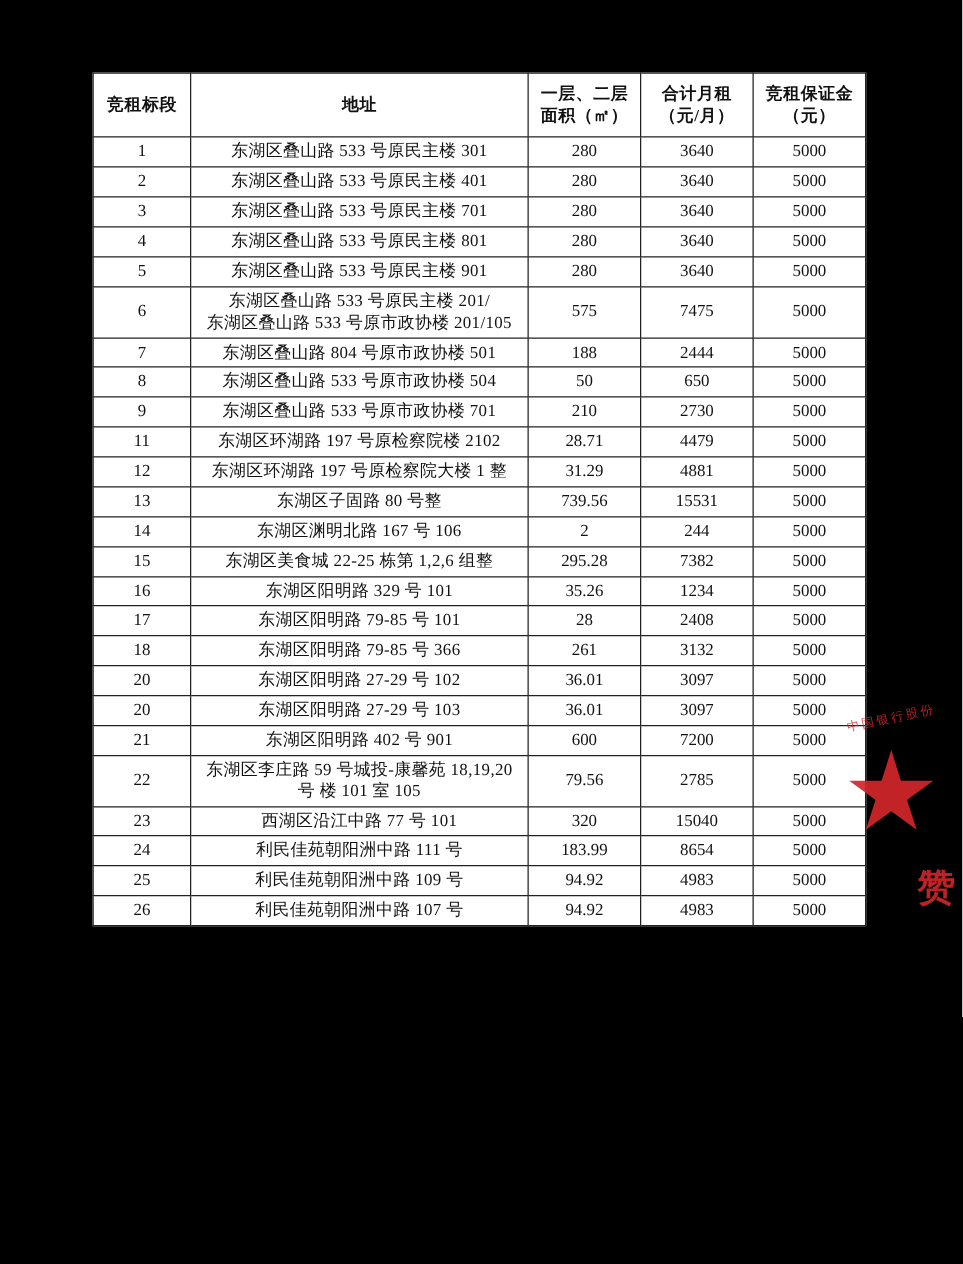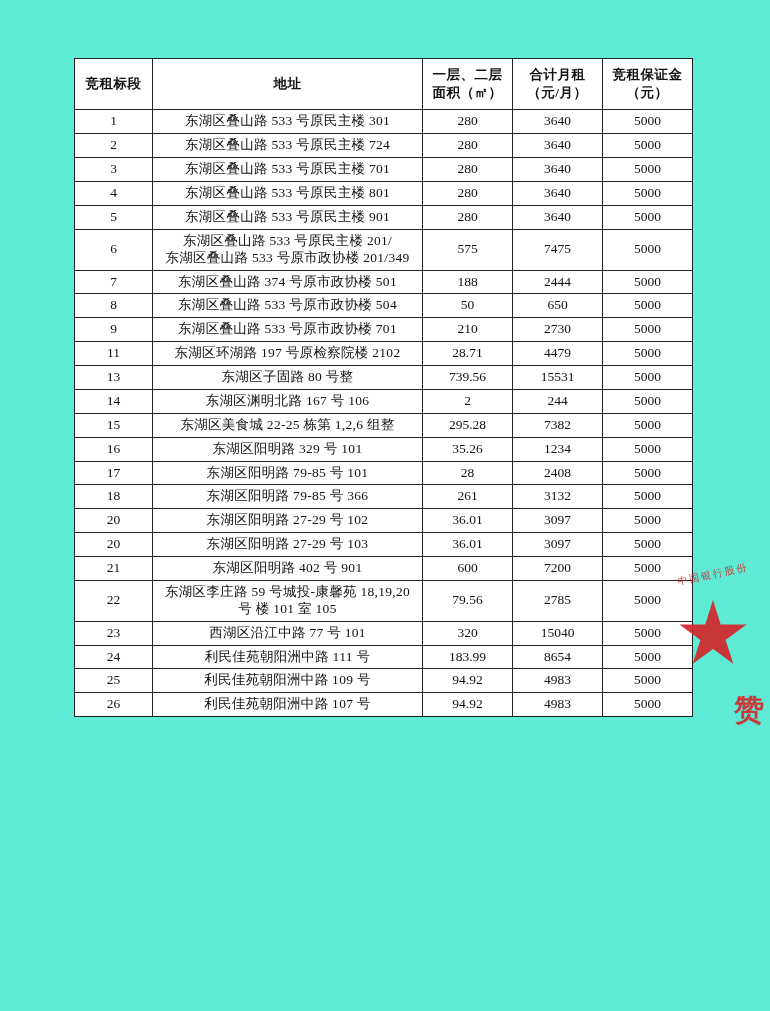--- a/index.html
+++ b/index.html
@@ -13,21 +13,21 @@
     font-family: "Liberation Serif", "DejaVu Serif", serif;
     color: #111;
     position: relative;
     overflow: hidden;
   }
   .page {
     position: absolute;
     left: 0; top: 0;
     width: 770px;
     height: 1011px;
-    background: #5eead4;
+    background: #000000;
   }
   .doc-table-wrap {
     position: absolute;
     left: 74px;
     top: 58px;
     width: 618px;
   }
   table.doc-table {
     border-collapse: collapse;
     width: 618px;
@@ -158,21 +158,21 @@
       <tbody id="table-body">
           <tr>
             <td class="lot">1</td>
             <td class="addr"><span>东湖区叠山路 533 号原民主楼 301</span></td>
             <td class="num">280</td>
             <td class="num">3640</td>
             <td class="num deposit">5000</td>
           </tr>
           <tr>
             <td class="lot">2</td>
-            <td class="addr"><span>东湖区叠山路 533 号原民主楼 724</span></td>
+            <td class="addr"><span>东湖区叠山路 533 号原民主楼 401</span></td>
             <td class="num">280</td>
             <td class="num">3640</td>
             <td class="num deposit">5000</td>
           </tr>
           <tr>
             <td class="lot">3</td>
             <td class="addr"><span>东湖区叠山路 533 号原民主楼 701</span></td>
             <td class="num">280</td>
             <td class="num">3640</td>
             <td class="num deposit">5000</td>
@@ -186,28 +186,28 @@
           </tr>
           <tr>
             <td class="lot">5</td>
             <td class="addr"><span>东湖区叠山路 533 号原民主楼 901</span></td>
             <td class="num">280</td>
             <td class="num">3640</td>
             <td class="num deposit">5000</td>
           </tr>
           <tr>
             <td class="lot">6</td>
-            <td class="addr"><span>东湖区叠山路 533 号原民主楼 201/</span><span class="line2">东湖区叠山路 533 号原市政协楼 201/349</span></td>
+            <td class="addr"><span>东湖区叠山路 533 号原民主楼 201/</span><span class="line2">东湖区叠山路 533 号原市政协楼 201/105</span></td>
             <td class="num">575</td>
             <td class="num">7475</td>
             <td class="num deposit">5000</td>
           </tr>
           <tr>
             <td class="lot">7</td>
-            <td class="addr"><span>东湖区叠山路 374 号原市政协楼 501</span></td>
+            <td class="addr"><span>东湖区叠山路 804 号原市政协楼 501</span></td>
             <td class="num">188</td>
             <td class="num">2444</td>
             <td class="num deposit">5000</td>
           </tr>
           <tr>
             <td class="lot">8</td>
             <td class="addr"><span>东湖区叠山路 533 号原市政协楼 504</span></td>
             <td class="num">50</td>
             <td class="num">650</td>
             <td class="num deposit">5000</td>
@@ -217,20 +217,27 @@
             <td class="addr"><span>东湖区叠山路 533 号原市政协楼 701</span></td>
             <td class="num">210</td>
             <td class="num">2730</td>
             <td class="num deposit">5000</td>
           </tr>
           <tr>
             <td class="lot">11</td>
             <td class="addr"><span>东湖区环湖路 197 号原检察院楼 2102</span></td>
             <td class="num">28.71</td>
             <td class="num">4479</td>
+            <td class="num deposit">5000</td>
+          </tr>
+          <tr>
+            <td class="lot">12</td>
+            <td class="addr"><span>东湖区环湖路 197 号原检察院大楼 1 整</span></td>
+            <td class="num">31.29</td>
+            <td class="num">4881</td>
             <td class="num deposit">5000</td>
           </tr>
           <tr>
             <td class="lot">13</td>
             <td class="addr"><span>东湖区子固路 80 号整</span></td>
             <td class="num">739.56</td>
             <td class="num">15531</td>
             <td class="num deposit">5000</td>
           </tr>
           <tr>

